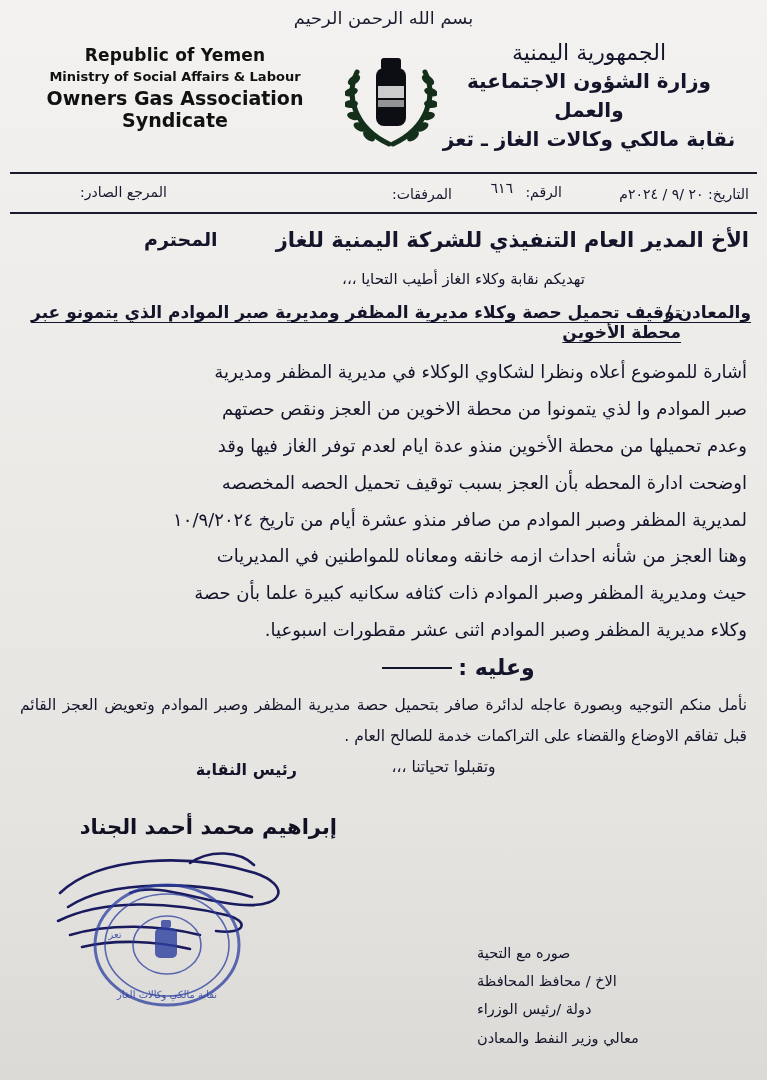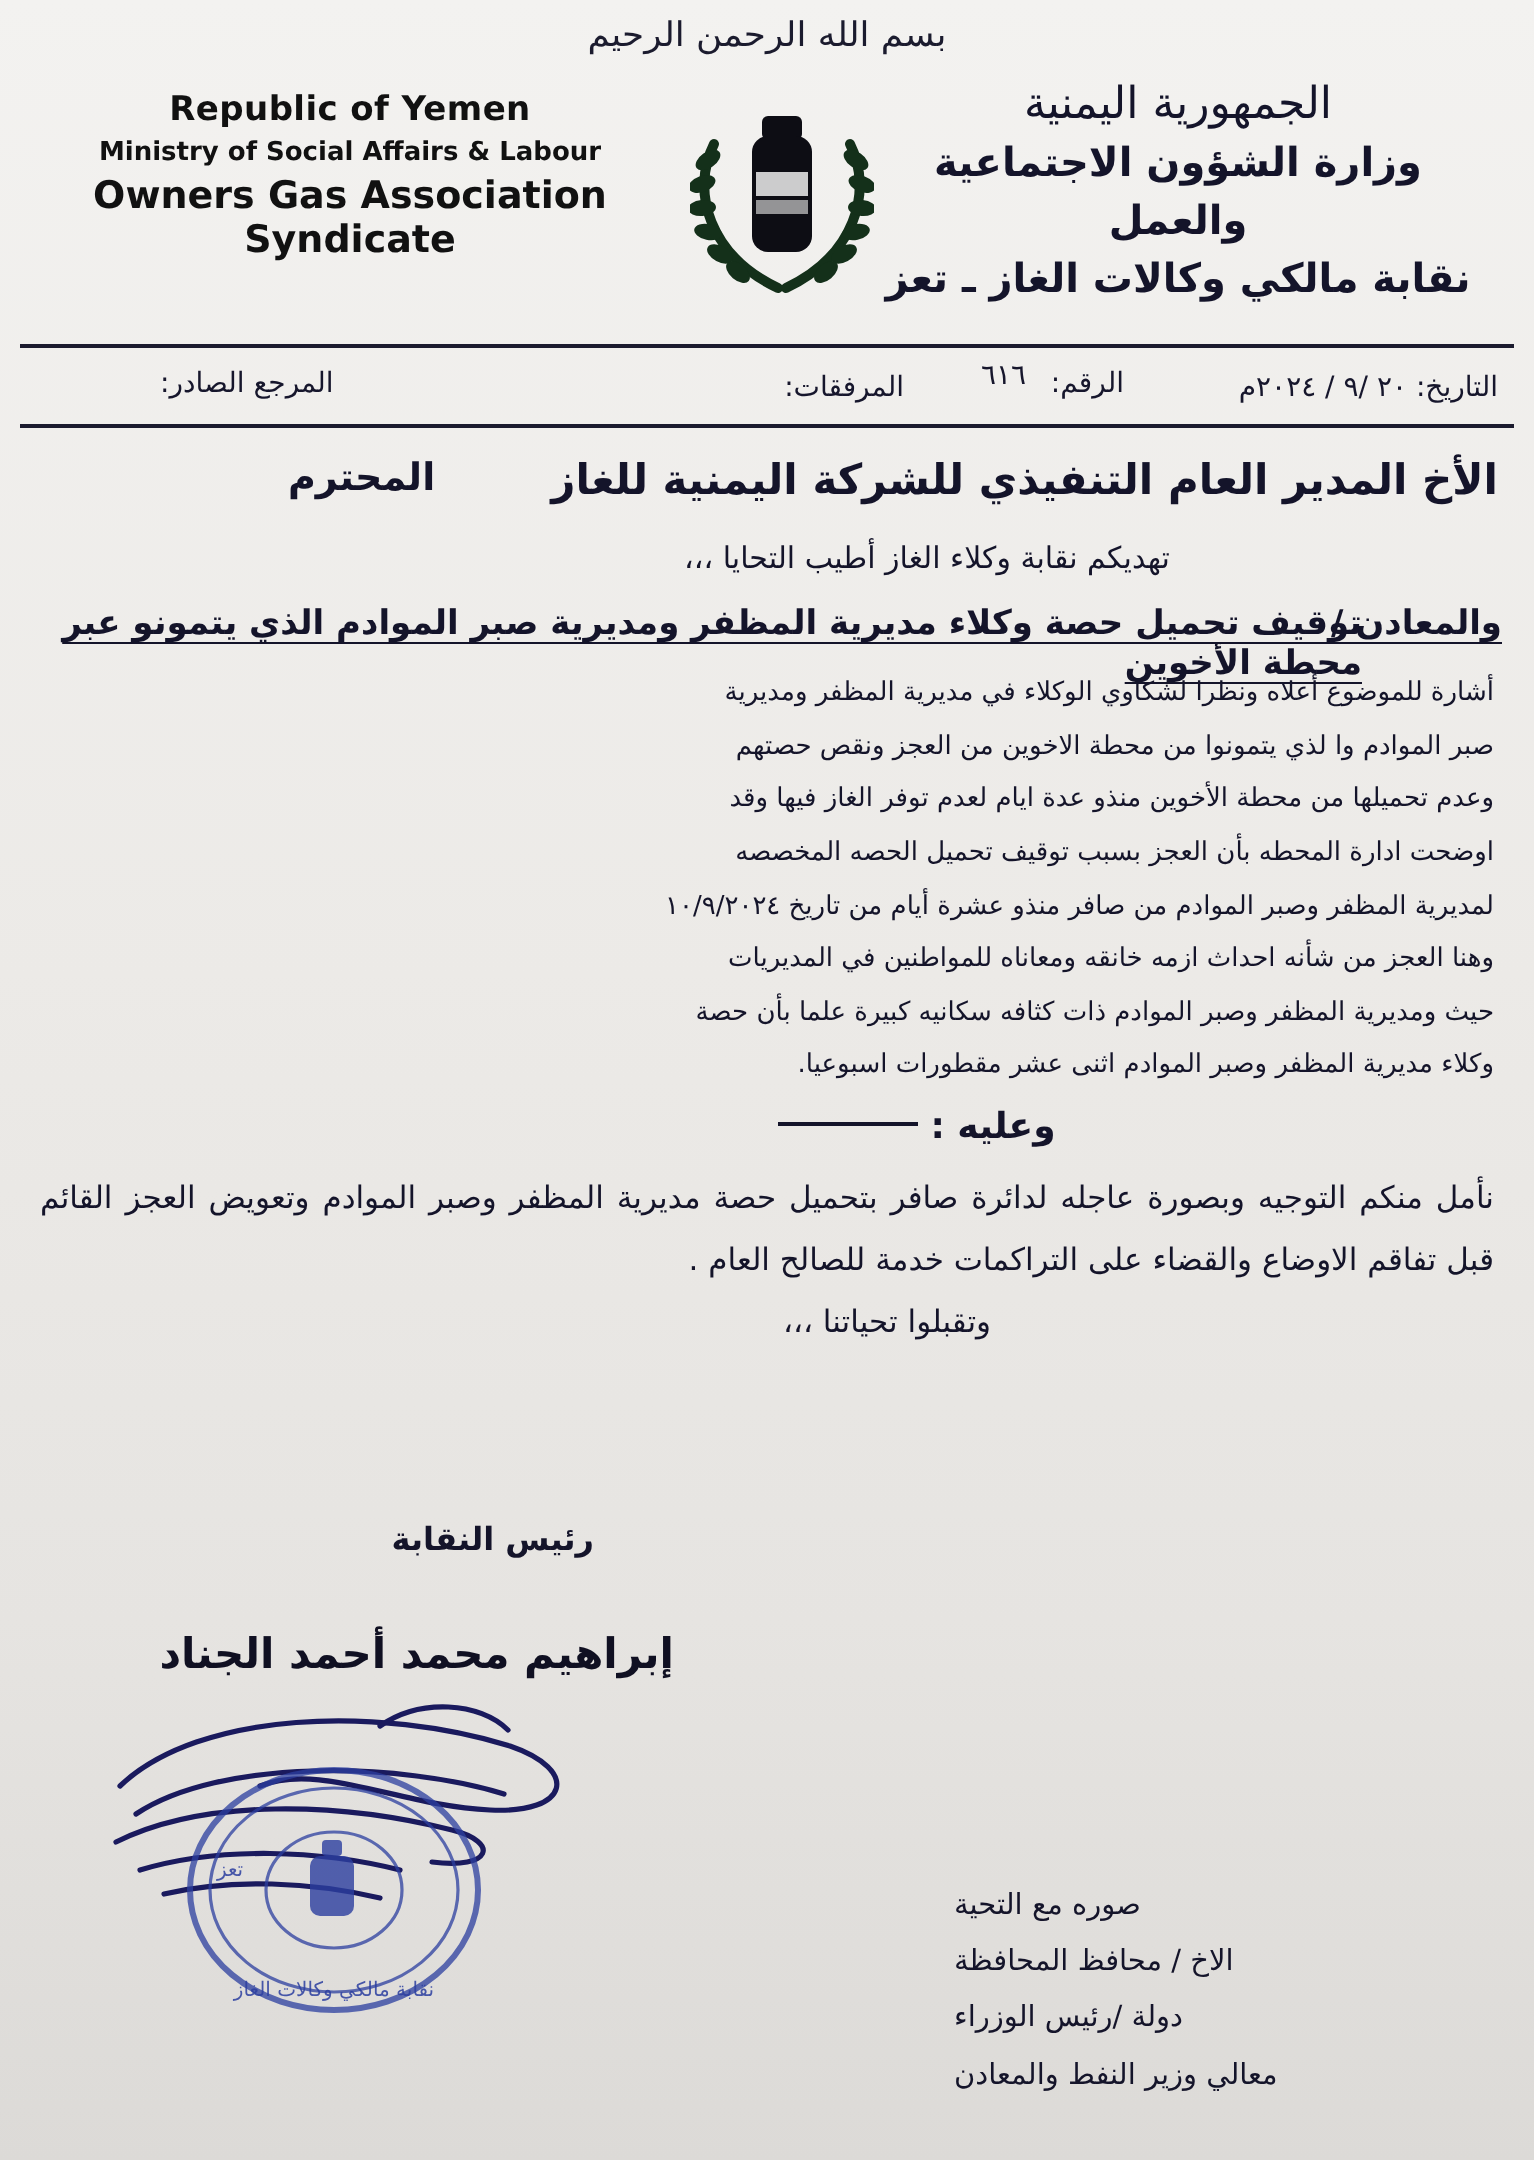--- a/index.html
+++ b/index.html
@@ -192,32 +192,32 @@
     position: absolute;
     right: 72px;
     top: 0;
     font-size: 17px;
     font-weight: bold;
     text-decoration: underline;
     text-underline-offset: 4px;
   }
 
   .para {
-    margin-top: 2px;
-    font-size: 13px;
+    margin-top: 22px;
+    font-size: 18px;
     line-height: 2.05;
     text-align: justify;
     padding: 0 6px;
   }
   .para .ln { display: block; }
 
   .wa-alayh {
     margin-top: 6px;
     text-align: center;
-    font-size: 18px;
+    font-size: 22px;
     font-weight: bold;
     padding-left: 150px;
     position: relative;
   }
   .wa-alayh .dash {
     display: inline-block;
     width: 70px;
     height: 2px;
     background: #14142a;
     vertical-align: 6px;

